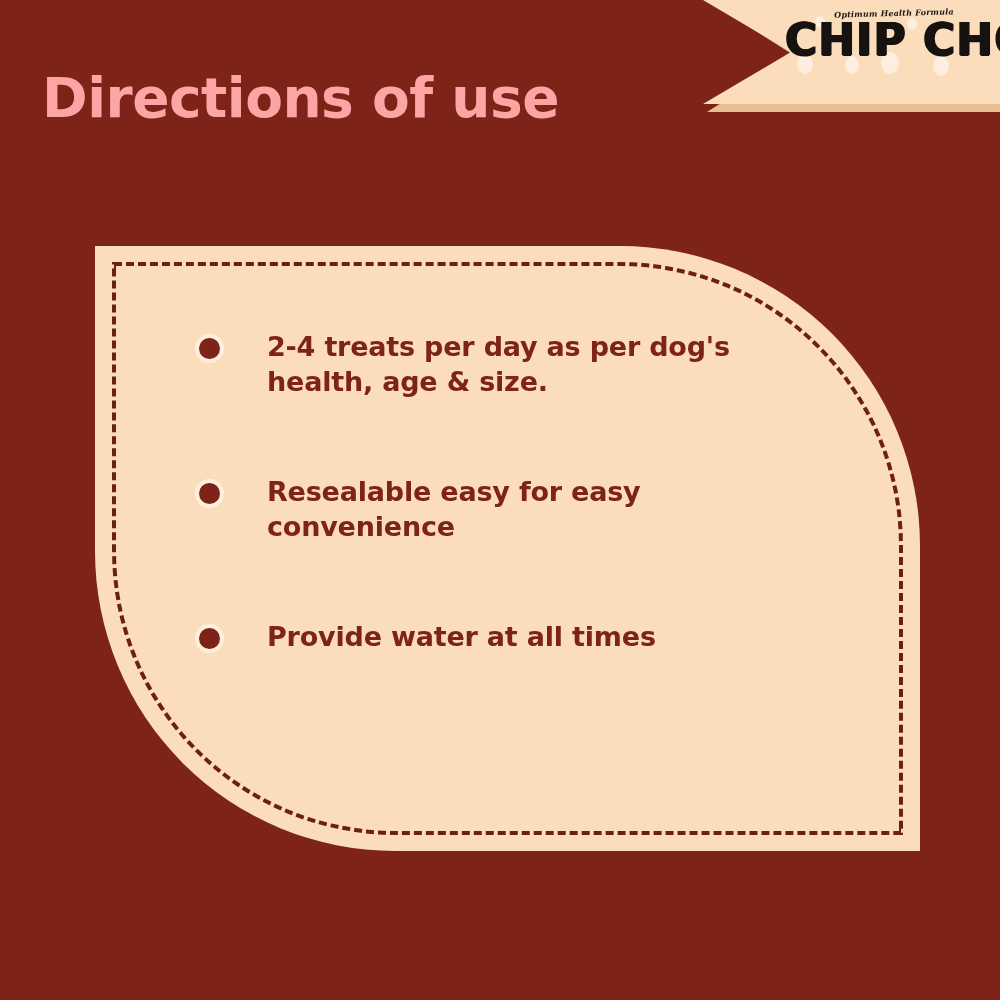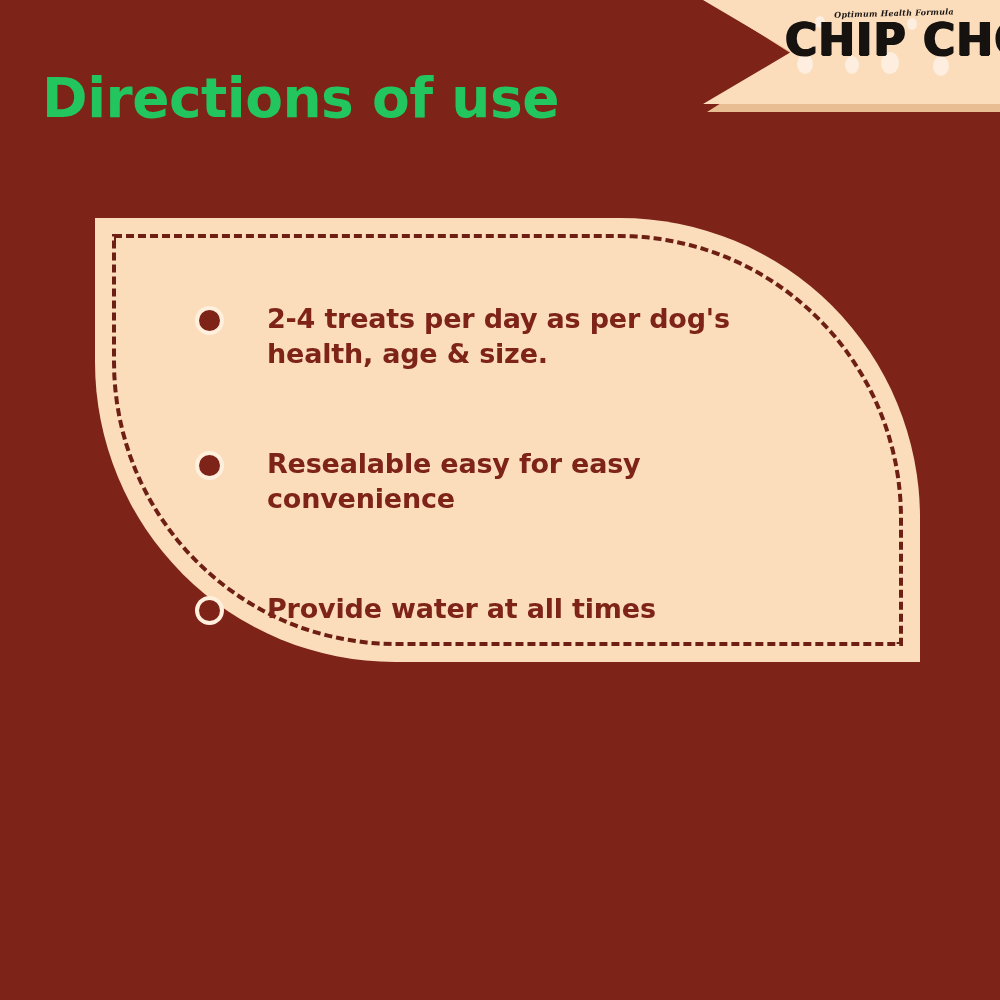--- a/index.html
+++ b/index.html
@@ -24,21 +24,21 @@
 
   
   #page-title {
     position: absolute;
     left: 42px;
     top: 24px;
     width: 640px;
     height: 76px;
     display: flex;
     align-items: center;
-    color: #22c55e;
+    color: #fca5a5;
     font-family: "DejaVu Sans", "Liberation Sans", sans-serif;
     font-weight: bold;
     font-size: 55px;
     letter-spacing: -0.5px;
     line-height: 1.0;
     white-space: nowrap;
   }
 
   
   #brand-ribbon {
@@ -111,23 +111,23 @@
     position: absolute;
     background: #fdf0e2;
     border-radius: 50%;
     opacity: .9;
   }
 
   
   #info-card {
     position: absolute;
     left: 95px;
-    top: 218px;
+    top: 246px;
     width: 825px;
-    height: 444px;
+    height: 605px;
     background: #fbddbc;
     border-radius: 0 300px 0 300px;
   }
 
   #card-dashed-border {
     position: absolute;
     left: 17px;
     top: 16px;
     right: 17px;
     bottom: 16px;

